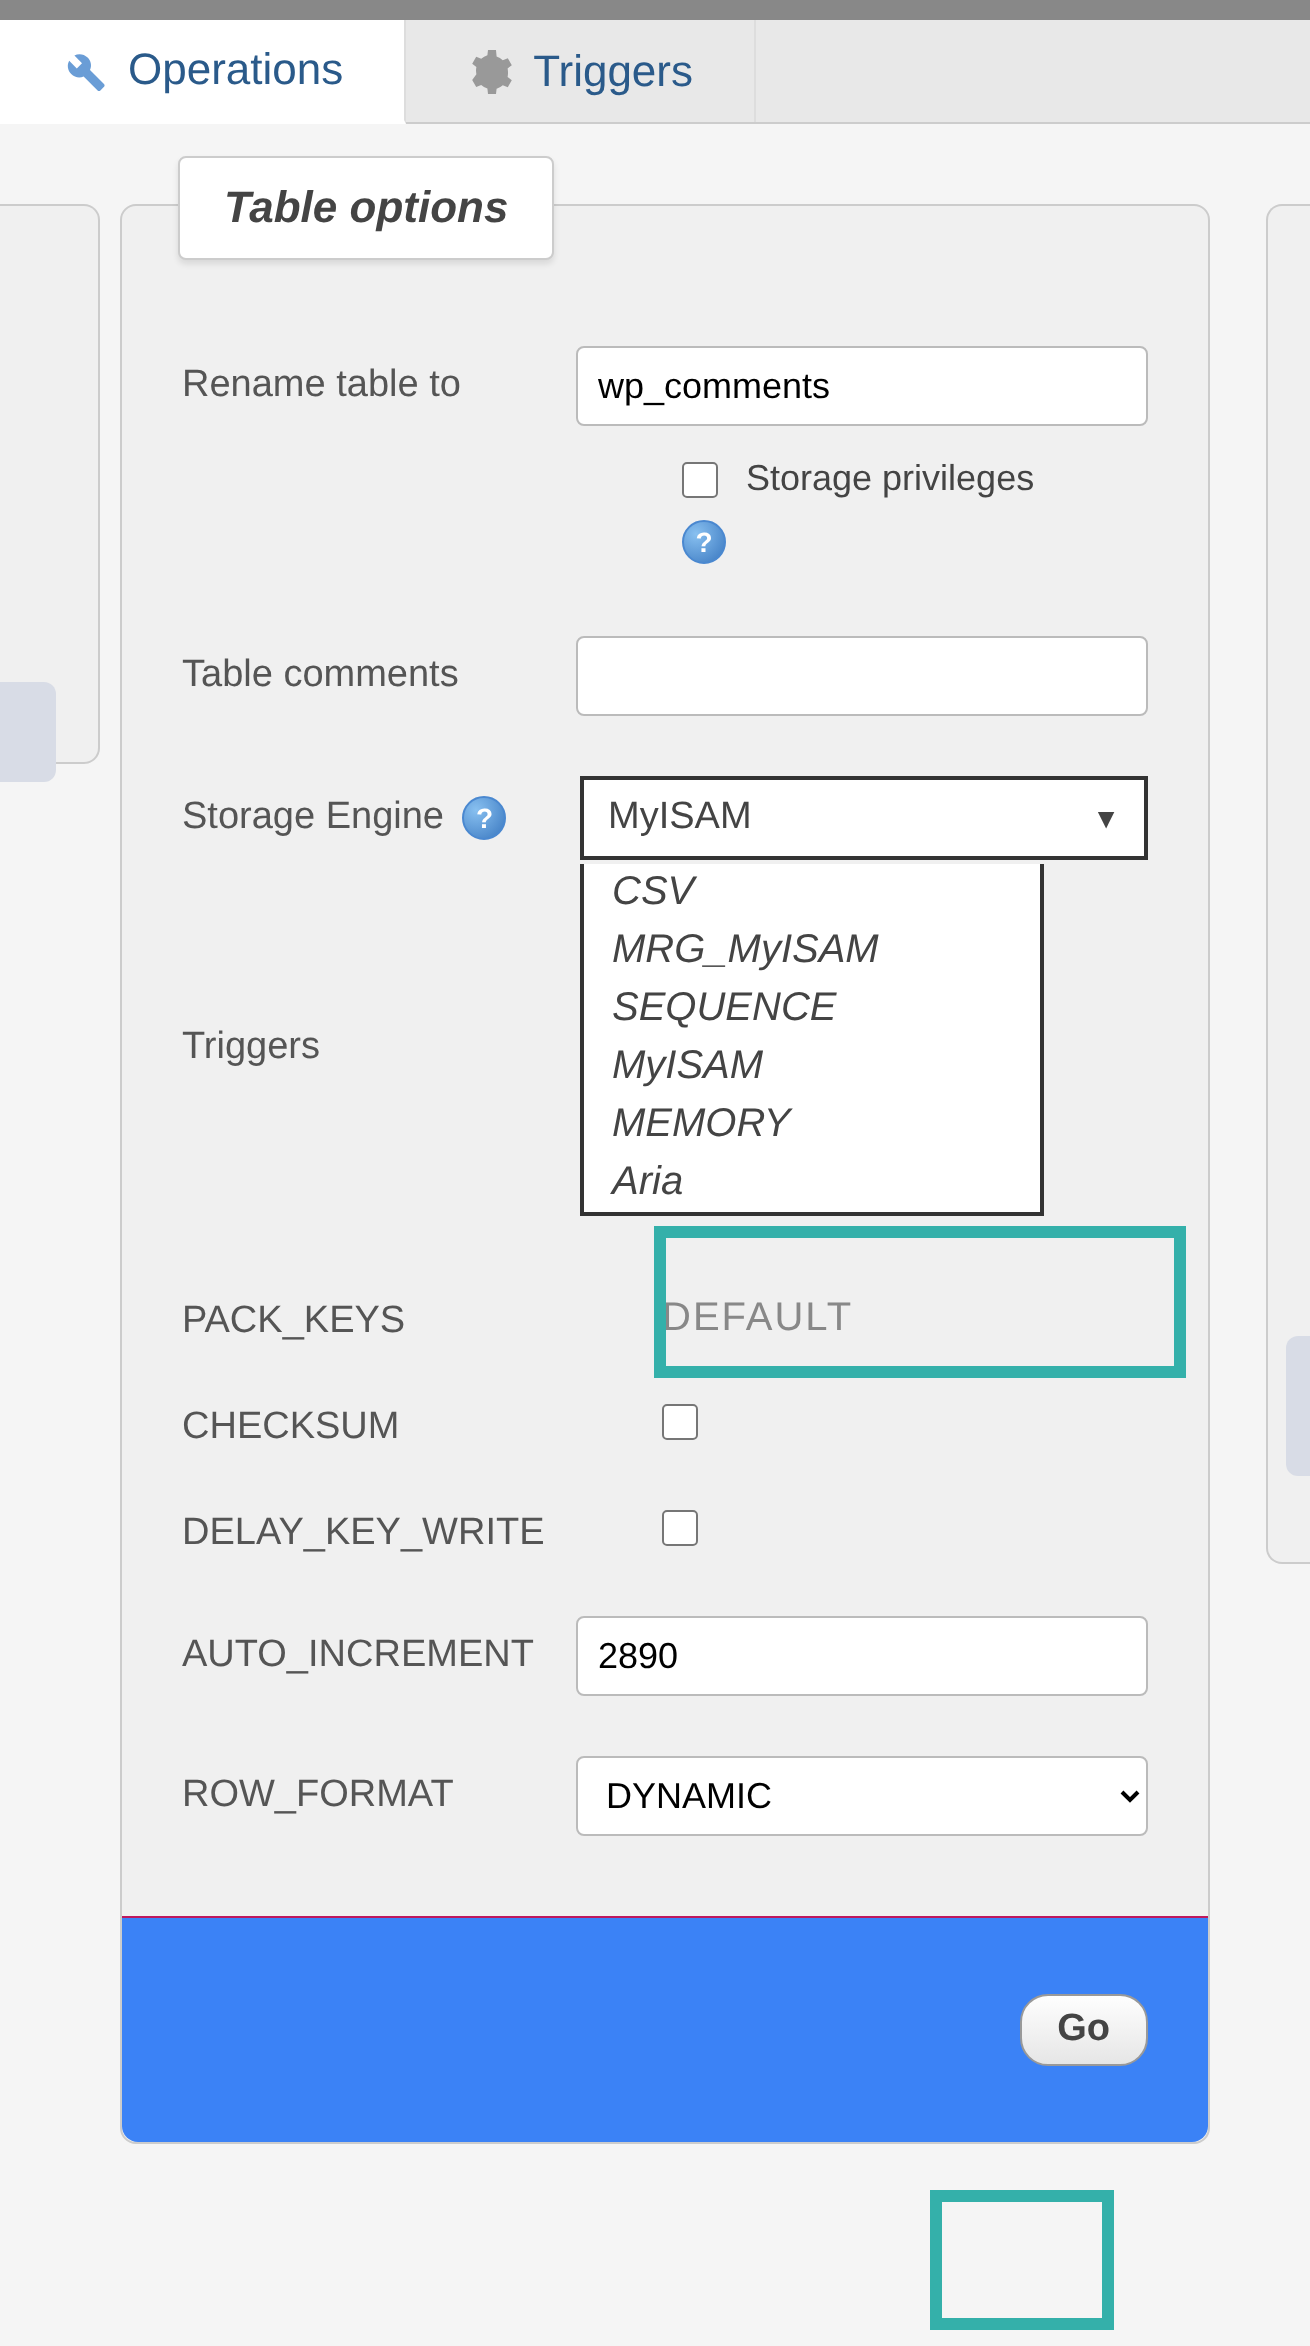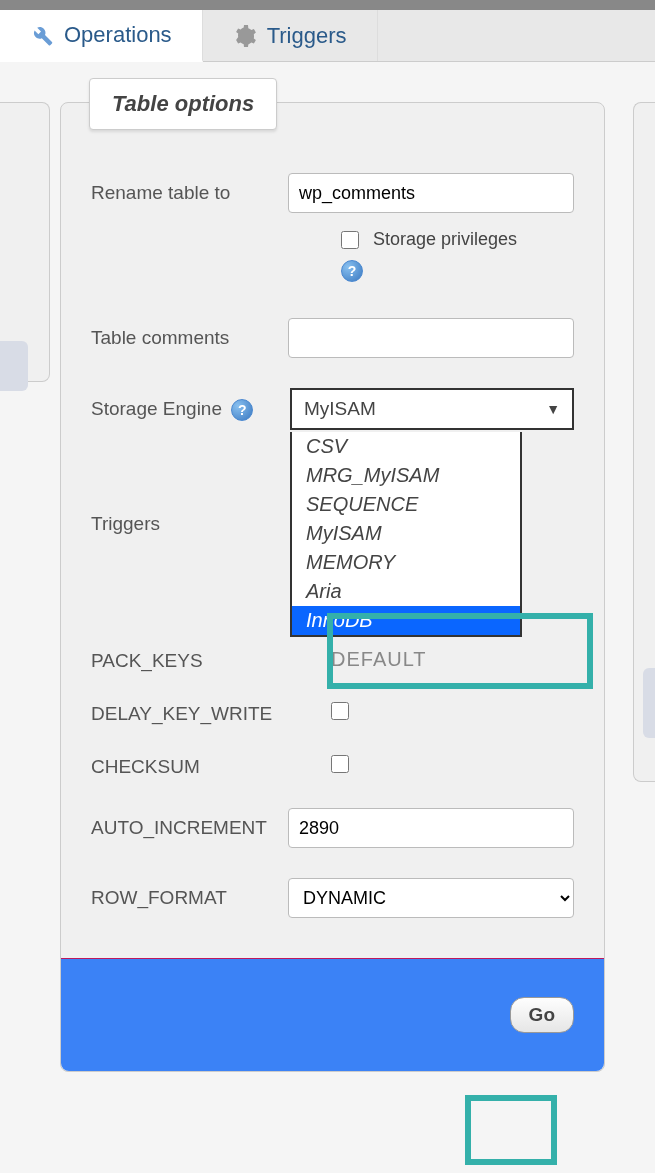--- a/index.html
+++ b/index.html
@@ -298,46 +298,45 @@
         <div class="dropdown-display">
           <span>MyISAM</span>
           <span class="dropdown-arrow">▼</span>
           <div class="dropdown-list">
             <div class="dropdown-item">CSV</div>
             <div class="dropdown-item">MRG_MyISAM</div>
             <div class="dropdown-item">SEQUENCE</div>
             <div class="dropdown-item">MyISAM</div>
             <div class="dropdown-item">MEMORY</div>
             <div class="dropdown-item">Aria</div>
-            <div class="dropdown-item selected">InnoDB</div>
           </div>
         </div>
       </div>
     </div>
 
     <div class="form-row" style="position:absolute; top:410px; left:30px; width:480px;">
       <div class="label">Triggers</div>
     </div>
 
     <div class="form-row">
       <div class="label">PACK_KEYS</div>
       <div class="control">
         <div class="under-default">DEFAULT</div>
       </div>
     </div>
 
     <div class="form-row">
+      <div class="label">CHECKSUM</div>
+      <div class="control">
+        <input type="checkbox" style="">
+      </div>
+    </div>
+
+    <div class="form-row">
       <div class="label">DELAY_KEY_WRITE</div>
-      <div class="control">
-        <input type="checkbox" style="">
-      </div>
-    </div>
-
-    <div class="form-row">
-      <div class="label">CHECKSUM</div>
       <div class="control">
         <input type="checkbox" style="">
       </div>
     </div>
 
     <div class="form-row">
       <div class="label">AUTO_INCREMENT</div>
       <div class="control">
         <input type="text" value="2890" style="">
       </div>

